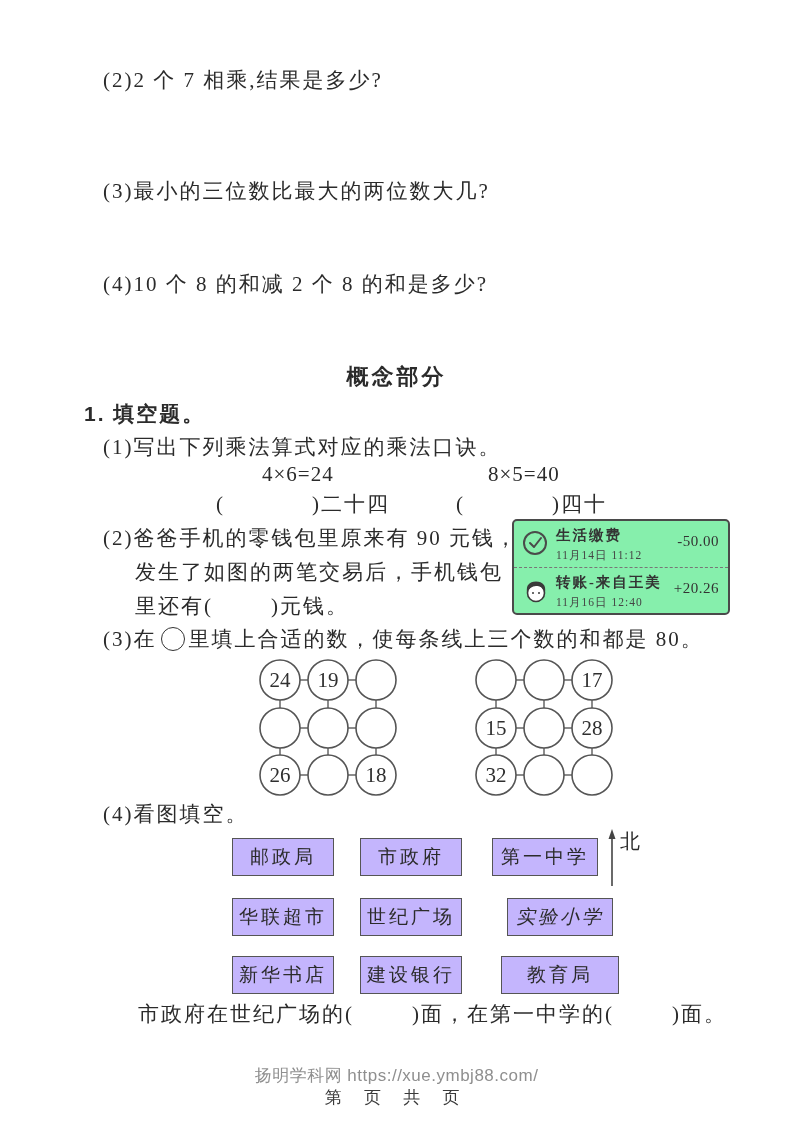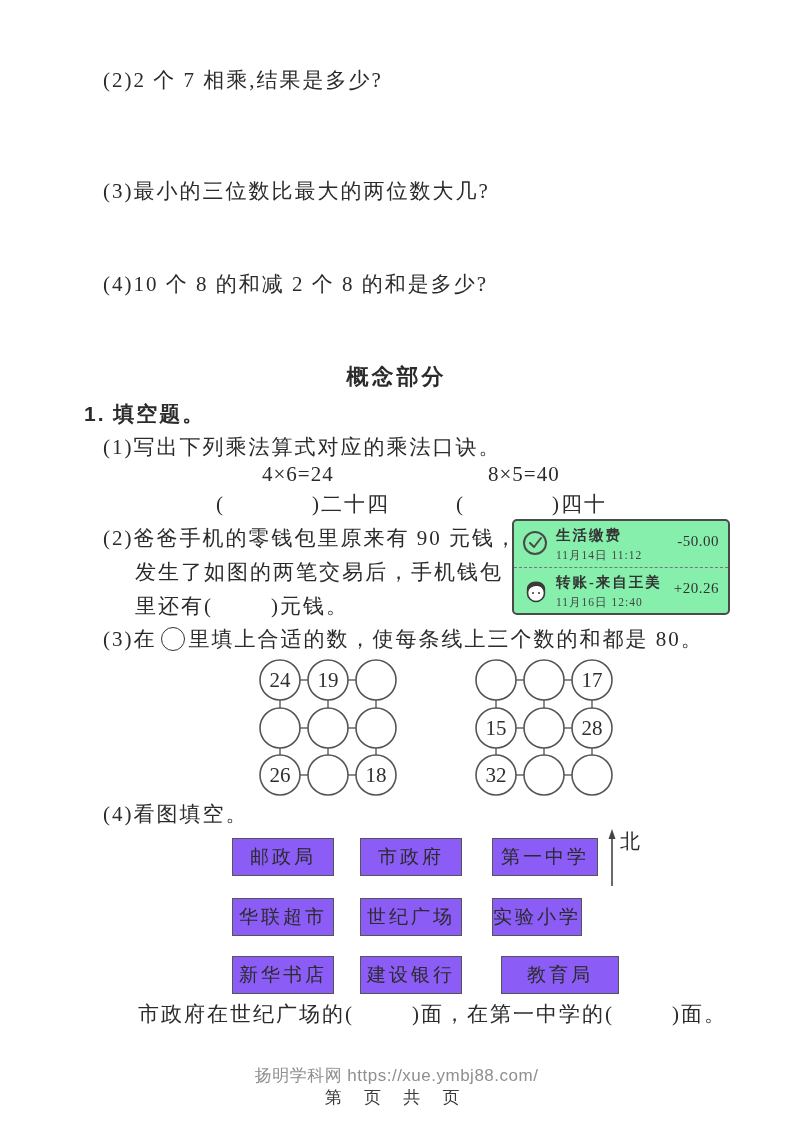--- a/index.html
+++ b/index.html
@@ -37,21 +37,21 @@
   }
 
   .grid-svg { position:absolute; }
   .grid-svg text { font-size:21px; fill:#2f2f2f; font-family:"Liberation Serif","DejaVu Serif",serif; }
 
   
   .bmap { position:absolute; left:232px; top:838px; width:380px; height:160px; }
   .bbox {
     position:absolute; width:102px; height:38px; border:1.6px solid #555;
     display:flex; align-items:center; justify-content:center;
-    font-size:19px; letter-spacing:3px; background:#8b5cf6;
+    font-size:19px; letter-spacing:3px; background:#c4b5fd;
   }
   .north { position:absolute; left:602px; top:826px; width:50px; height:64px; }
 
   .footer-site { position:absolute; top:1064px; left:0; width:100%; text-align:center;
     font-size:17px; color:#8f8f8f; letter-spacing:.5px;
     font-family:"Liberation Sans","DejaVu Sans",sans-serif; }
   .footer-page { position:absolute; top:1086px; left:0; width:100%; text-align:center;
     font-size:17px; color:#3a3a3a; letter-spacing:9px; }
 </style>
 </head>
@@ -168,21 +168,21 @@
   </svg>
 
   <div class="txt" style="left:103px; top:800px;">(4)看图填空。</div>
 
   <div class="bmap">
     <div class="bbox" style="left:0; top:0;">邮政局</div>
     <div class="bbox" style="left:128px; top:0;">市政府</div>
     <div class="bbox" style="left:260px; top:0; width:106px;">第一中学</div>
     <div class="bbox" style="left:0; top:60px;">华联超市</div>
     <div class="bbox" style="left:128px; top:60px;">世纪广场</div>
-    <div class="bbox" style="left:260px; top:60px; width:90px;">实验小学</div>
+    <div class="bbox" style="left:275px; top:60px; width:106px;font-style:italic;">实验小学</div>
     <div class="bbox" style="left:0; top:118px;">新华书店</div>
     <div class="bbox" style="left:128px; top:118px;font-family:Liberation Mono, monospace;">建设银行</div>
     <div class="bbox" style="left:269px; top:118px; width:118px;">教育局</div>
   </div>
 
   <svg class="north" viewBox="0 0 50 64">
     <line x1="10" y1="60" x2="10" y2="10" stroke="#444" stroke-width="1.6"></line>
     <polygon points="10,3 6.5,13 13.5,13" fill="#444"></polygon>
     <text x="18" y="22" font-size="20" fill="#2b2b2b" style="font-family:'Liberation Serif',serif;">北</text>
   </svg>

